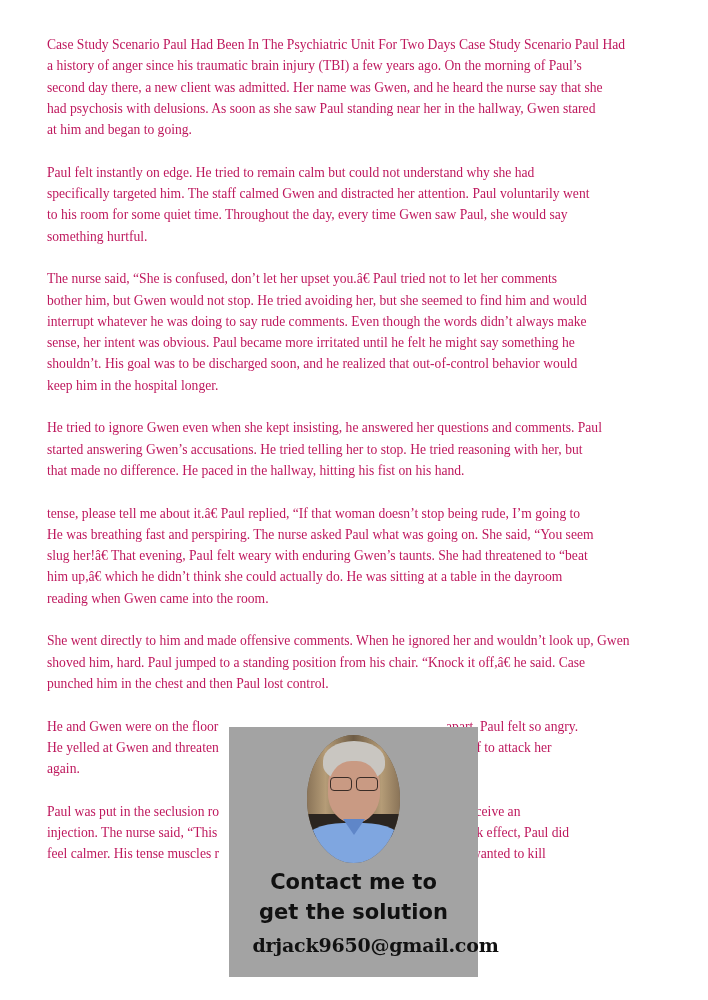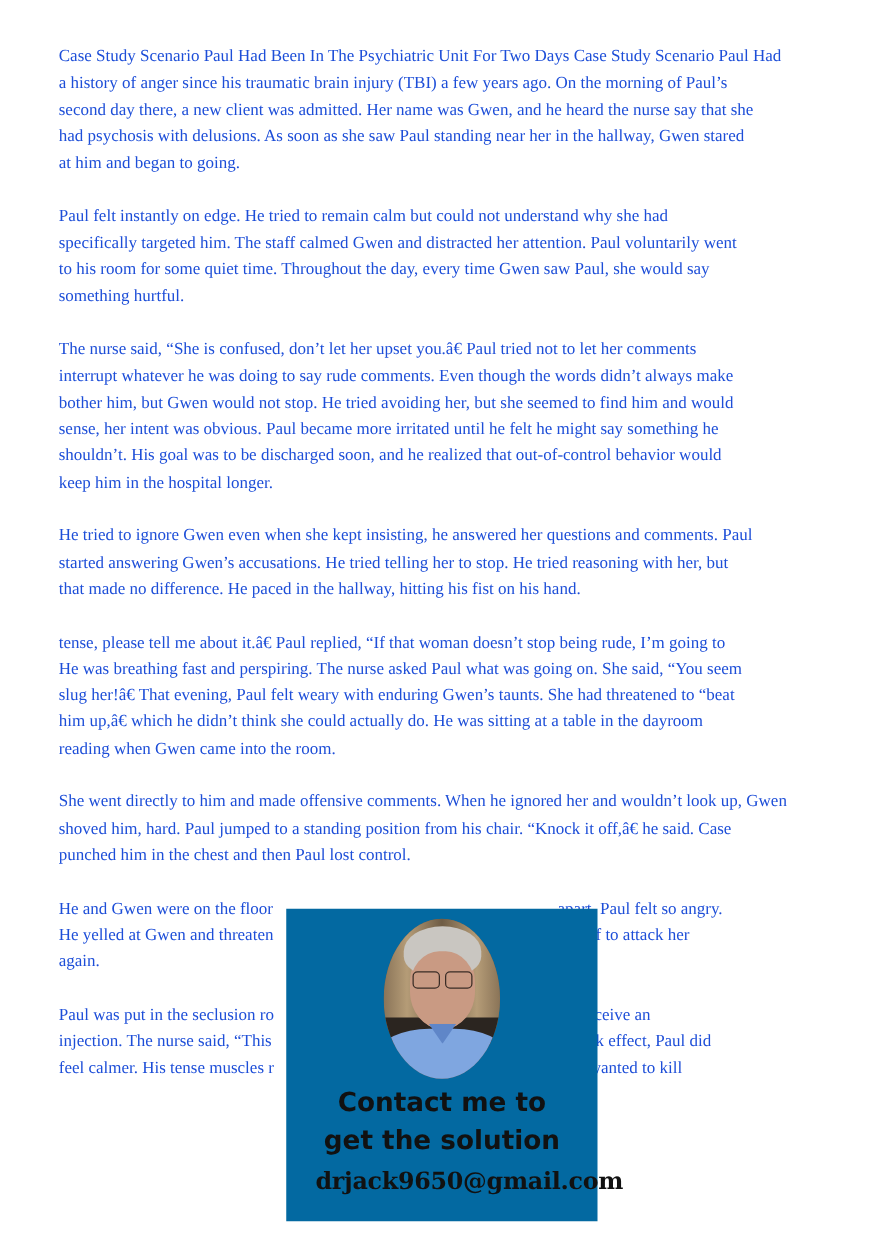--- a/index.html
+++ b/index.html
@@ -1,27 +1,27 @@
 <!DOCTYPE html>
 <html><head>
 <meta charset="utf-8">
 <style>
   html, body { margin: 0; padding: 0; background: #ffffff; }
   body { width: 708px; height: 1000px; position: relative; overflow: hidden; }
   .page {
     position: absolute; left: 47px; top: 34px; width: 640px;
     font-family: "Liberation Serif", "DejaVu Serif", serif;
-    font-size: 13.6px; color: #1d4ed8; line-height: 21.3px;
+    font-size: 13.6px; color: #be185d; line-height: 21.3px;
   }
   .para { margin: 0 0 21.3px 0; }
   .line { display: block; white-space: nowrap; }
 
   .ad {
     position: absolute; left: 229px; top: 727px; width: 249px; height: 250px;
-    background: #0369a1;
+    background: #a3a3a3;
   }
   .portrait {
     position: absolute; left: 78px; top: 8px; width: 93px; height: 128px;
     border-radius: 50%; overflow: hidden;
     background: #6b5a45;
   }
   .portrait .bg-wall { position: absolute; left: 0; top: 0; width: 100%; height: 70%; background: linear-gradient(90deg, #8a7458 0%, #b59c77 20%, #6e5c45 50%, #b59c77 80%, #8a7458 100%); }
   .portrait .dark-band { position: absolute; left: 0; top: 62%; width: 100%; height: 18%; background: #2b2520; }
   .portrait .hair { position: absolute; left: 16px; top: 6px; width: 62px; height: 40px; border-radius: 50% 50% 40% 40%; background: #c9c6c1; }
   .portrait .face { position: absolute; left: 21px; top: 20px; width: 52px; height: 68px; border-radius: 45% 45% 48% 48%; background: #c99a83; }
@@ -56,22 +56,22 @@
     <span class="line">at him and began to going.</span>
   </p>
   <p class="para">
     <span class="line">Paul felt instantly on edge. He tried to remain calm but could not understand why she had</span>
     <span class="line">specifically targeted him. The staff calmed Gwen and distracted her attention. Paul voluntarily went</span>
     <span class="line">to his room for some quiet time. Throughout the day, every time Gwen saw Paul, she would say</span>
     <span class="line">something hurtful.</span>
   </p>
   <p class="para">
     <span class="line">The nurse said, “She is confused, don’t let her upset you.â€ Paul tried not to let her comments</span>
+    <span class="line">bother him, but Gwen would not stop. He tried avoiding her, but she seemed to find him and would</span>
     <span class="line">interrupt whatever he was doing to say rude comments. Even though the words didn’t always make</span>
-    <span class="line">bother him, but Gwen would not stop. He tried avoiding her, but she seemed to find him and would</span>
     <span class="line">sense, her intent was obvious. Paul became more irritated until he felt he might say something he</span>
     <span class="line">shouldn’t. His goal was to be discharged soon, and he realized that out-of-control behavior would</span>
     <span class="line">keep him in the hospital longer.</span>
   </p>
   <p class="para">
     <span class="line">He tried to ignore Gwen even when she kept insisting, he answered her questions and comments. Paul</span>
     <span class="line">started answering Gwen’s accusations. He tried telling her to stop. He tried reasoning with her, but</span>
     <span class="line">that made no difference. He paced in the hallway, hitting his fist on his hand.</span>
   </p>
   <p class="para">

